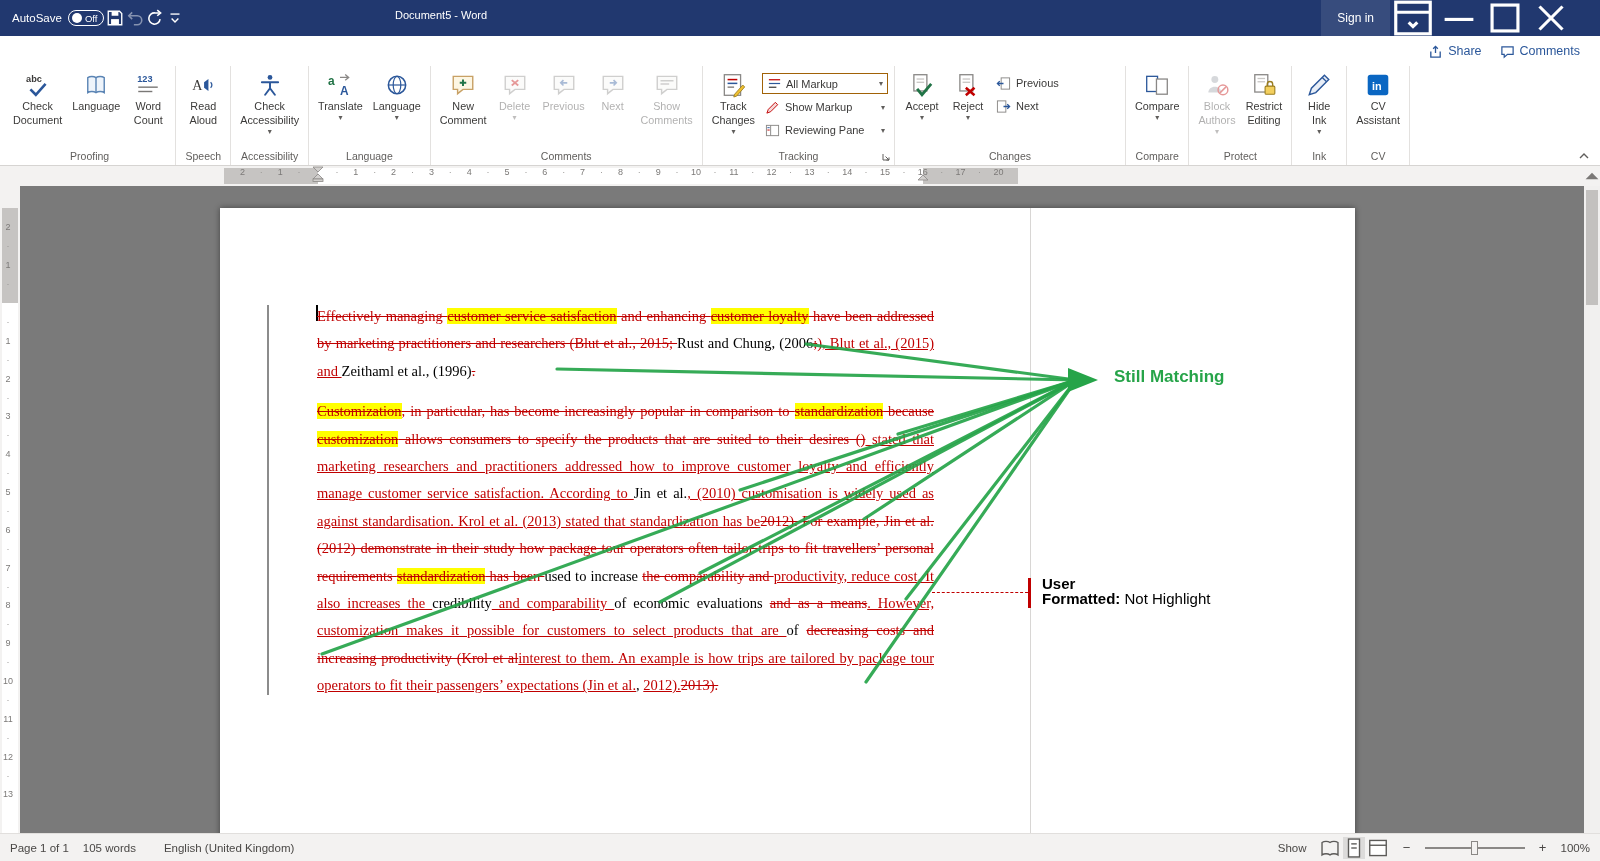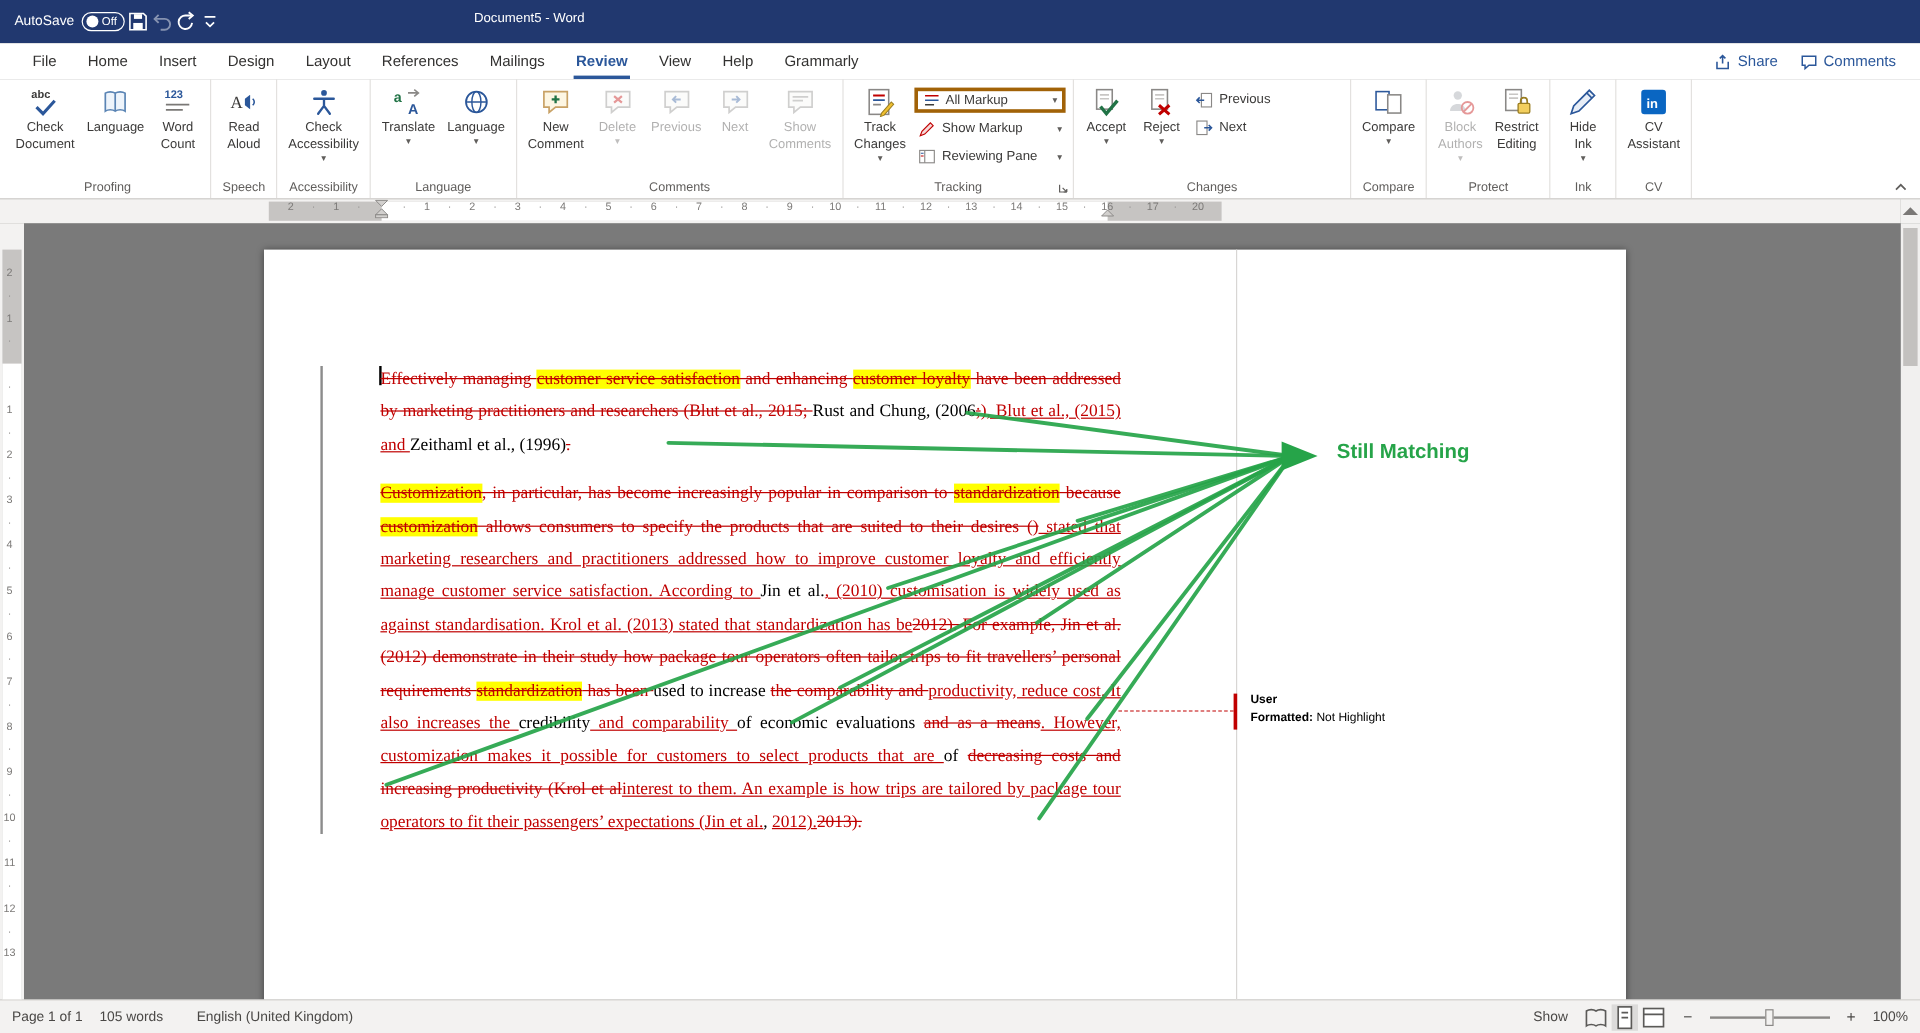--- a/index.html
+++ b/index.html
@@ -43,21 +43,21 @@
   .ribbon { position:absolute; top:66px; left:0; right:0; height:100px; background:#fff; border-bottom:1px solid #d6d4d2; display:flex; align-items:stretch; padding-left:4px; }
   .rgroup { position:relative; display:flex; flex-direction:column; border-right:1px solid #e3e1df; padding:1px 4px 0; }
   .rgroup-cells { display:flex; flex:1; align-items:flex-start; }
   .rgroup-label { height:17px; font-size:10.5px; color:#605e5c; text-align:center; line-height:16px; }
   .bigbtn { min-width:46px; padding:5px 5px 0; display:flex; flex-direction:column; align-items:center; gap:2px; font-size:10.8px; color:#3b3a39; text-align:center; }
   .bigbtn .ic { width:26px; height:26px; }
   .bigbtn .lbl { line-height:12px; white-space:nowrap; }
   .bigbtn .chev { font-size:8px; color:#605e5c; line-height:7px; }
   .disabled { opacity:.4; }
   .rcol { display:flex; flex-direction:column; gap:3px; padding-top:6px; margin:0 2px; }
-  .combo { width:126px; height:21px; border:3px solid #a16207; background:#fff; display:flex; align-items:center; gap:4px; font-size:11px; padding:0 4px; color:#3b3a39; }
+  .combo { width:126px; height:21px; border:1px solid #a16207; background:#fff; display:flex; align-items:center; gap:4px; font-size:11px; padding:0 4px; color:#3b3a39; }
   .combo .chev, .smallbtn .chev { margin-left:auto; font-size:8px; color:#605e5c; }
   .smallbtn { width:126px; height:20px; display:flex; align-items:center; gap:5px; font-size:11px; color:#3b3a39; padding:0 3px; white-space:nowrap; }
   .ic16 { width:15px; height:15px; flex:0 0 auto; }
   .launcher { position:absolute; right:2px; bottom:2px; width:12px; height:12px; }
   .collapse-ribbon { position:absolute; right:8px; bottom:2px; width:16px; height:14px; }
 
   
   .rulerbar { position:absolute; top:166px; left:0; right:16px; height:20px; background:#f3f2f1; }
   .hruler-band { position:absolute; left:224px; top:2px; width:794px; height:16px; background:#c6c4c2; }
   .hruler-white { position:absolute; left:94px; top:0; width:605px; height:16px; background:#fff; }
@@ -75,21 +75,21 @@
   .docarea { position:absolute; top:186px; left:20px; right:16px; bottom:28px; overflow:hidden; }
   .page { position:absolute; left:200px; top:22px; width:1135px; height:1300px; background:#fff; box-shadow:0 0 6px rgba(0,0,0,.45); }
   .balloon-sep { position:absolute; left:810px; top:0; height:100%; border-left:1px solid #d8d6d4; }
   .textcol { position:absolute; left:97px; top:95px; width:617px; font-family:"Liberation Serif", serif; font-size:14.5px; line-height:27.4px; text-align:justify; color:#000; }
   .textcol p { margin:0 0 13px 0; }
   .del { color:#c00000; text-decoration:line-through; }
   .ins { color:#c00000; text-decoration:underline; }
   .hl  { background:#ffff00; }
   .changebar { position:absolute; left:47px; top:97px; width:2px; height:390px; background:#8c8c8c; }
   .caret { position:absolute; left:96px; top:97px; width:1.5px; height:16px; background:#000; }
-  .rev-note { position:absolute; left:822px; top:368px; font-size:10px; line-height:15px; color:#000; white-space:nowrap; }
+  .rev-note { position:absolute; left:822px; top:368px; font-size:15px; line-height:15px; color:#000; white-space:nowrap; }
   .rev-bar { position:absolute; left:808px; top:370px; width:3px; height:30px; background:#c00000; }
   .rev-connector { position:absolute; left:712px; top:384px; width:96px; height:0; border-top:1.2px dashed #c00000; }
 
   
   .arrows-svg { position:absolute; left:0; top:0; width:1600px; height:861px; pointer-events:none; z-index:55; }
   .anno { position:absolute; left:1114px; top:367px; font-size:17px; font-weight:bold; z-index:60; }
 
   
   .scroll-top { position:absolute; right:0; top:166px; width:16px; height:20px; background:#f3f2f1; display:flex; align-items:center; justify-content:center; }
   .vscroll { position:absolute; right:0; top:186px; width:16px; bottom:28px; background:#f1f0ef; }
@@ -139,36 +139,48 @@
         </svg>
       </span>
     <span class="qat-ic">
         <svg viewBox="0 0 16 16">
           <line x1="4" y1="4.5" x2="12" y2="4.5" stroke="#fff" stroke-width="1.2"></line>
           <path d="M5 8.5l3 3 3-3" fill="none" stroke="#fff" stroke-width="1.3"></path>
         </svg>
       </span>
   </div>
   <div class="doc-title">Document5 - Word</div>
+  <div class="tb-right">
+    <div class="signin">Sign in</div>
+    <div class="tb-btn">
+        <svg viewBox="0 0 16 16">
+          <rect x="2" y="2.5" width="12" height="11" fill="none" stroke="#fff" stroke-width="1.1"></rect>
+          <line x1="2" y1="6" x2="14" y2="6" stroke="#fff" stroke-width="1.1"></line>
+          <path d="M6.5 9.5L8 11l1.5-1.5" fill="none" stroke="#fff" stroke-width="1.1"></path>
+        </svg>
+      </div>
+    <div class="tb-btn">
+        <svg viewBox="0 0 16 16">
+          <line x1="3" y1="8.5" x2="13" y2="8.5" stroke="#fff" stroke-width="1.1"></line>
+        </svg>
+      </div>
+    <div class="tb-btn">
+        <svg viewBox="0 0 16 16">
+          <rect x="3.5" y="3.5" width="9" height="9" fill="none" stroke="#fff" stroke-width="1.1"></rect>
+        </svg>
+      </div>
+    <div class="tb-btn">
+        <svg viewBox="0 0 16 16">
+          <path d="M4 4l8 8M12 4l-8 8" stroke="#fff" stroke-width="1.1"></path>
+        </svg>
+      </div>
+  </div>
 </div>
 
 <div class="tabrow">
-  <div id="tabs-holder" style="display:flex">
-      <div class="tab">File</div>
-      <div class="tab">Home</div>
-      <div class="tab">Insert</div>
-      <div class="tab">Design</div>
-      <div class="tab">Layout</div>
-      <div class="tab">References</div>
-      <div class="tab">Mailings</div>
-      <div class="tab active">Review</div>
-      <div class="tab">View</div>
-      <div class="tab">Help</div>
-      <div class="tab">Grammarly</div>
-    </div>
   <div class="tabrow-right">
     <div class="tr-item">
       <span class="qat-ic" style="width:15px;height:15px">
           <svg viewBox="0 0 16 16">
             <path d="M8 9.5V2.5M5.5 5L8 2.5 10.5 5" fill="none" stroke="#2b579a" stroke-width="1.4"></path>
             <path d="M3 8v6h10V8" fill="none" stroke="#2b579a" stroke-width="1.4"></path>
           </svg>
         </span>
       <span>Share</span>
     </div>

